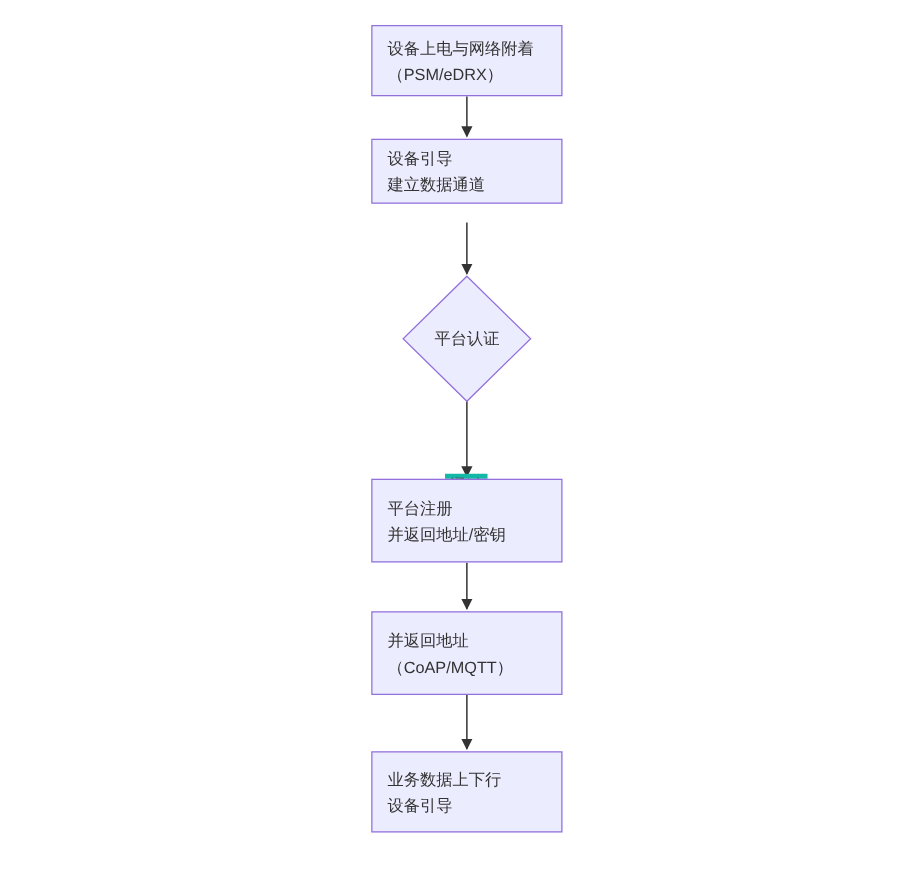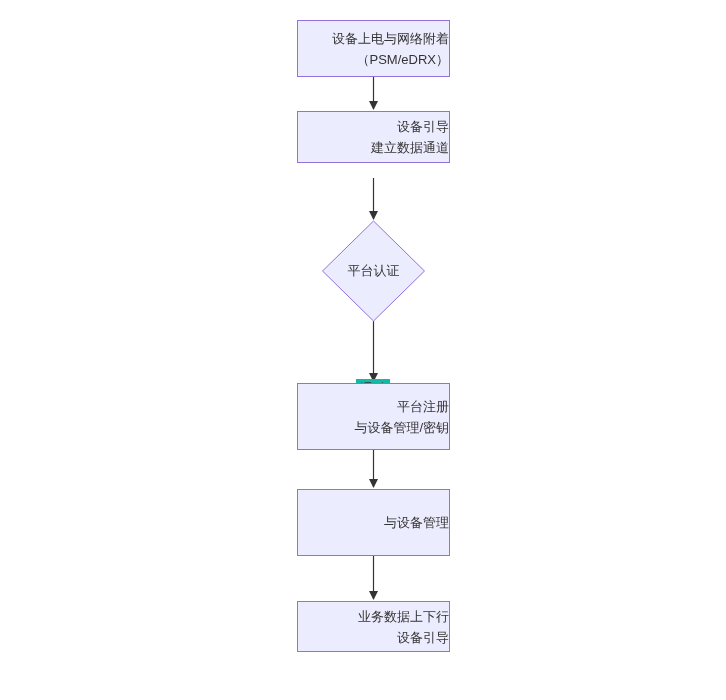--- a/index.html
+++ b/index.html
@@ -39,23 +39,24 @@
   .node {
     position: absolute;
     box-sizing: border-box;
     background: #ECECFF;
     border: 1px solid #9370DB;
     color: #333333;
     font-size: 13px;
     line-height: 21px;
     display: flex;
     flex-direction: column;
-    align-items: flex-end;
+    align-items: flex-start;
     justify-content: center;
     text-align: center;
+    padding-left: 12px;
   }
   .diamond-label {
     position: absolute;
     left: 322px;
     top: 221px;
     width: 103px;
     height: 100px;
     display: flex;
     align-items: center;
     justify-content: center;
@@ -109,25 +110,26 @@
   </div>
 
   <div class="diamond-label">
     <div>平台认证</div>
   </div>
 
   <div class="edge-label">通过</div>
 
   <div class="node" style="left:297px; top:383px; width:153px; height:67px;">
     <div>平台注册</div>
-    <div>与设备管理/密钥</div>
+    <div>并返回地址/密钥</div>
   </div>
 
   <div class="node" style="left:297px; top:489px; width:153px; height:67px;">
-    <div>与设备管理</div>
+    <div>并返回地址</div>
+    <div>（CoAP/MQTT）</div>
   </div>
 
-  <div class="node" style="left:297px; top:601px; width:153px; height:51px;">
+  <div class="node" style="left:297px; top:601px; width:153px; height:65px;">
     <div>业务数据上下行</div>
     <div>设备引导</div>
   </div>
 
 </div>
 
 </body></html>

